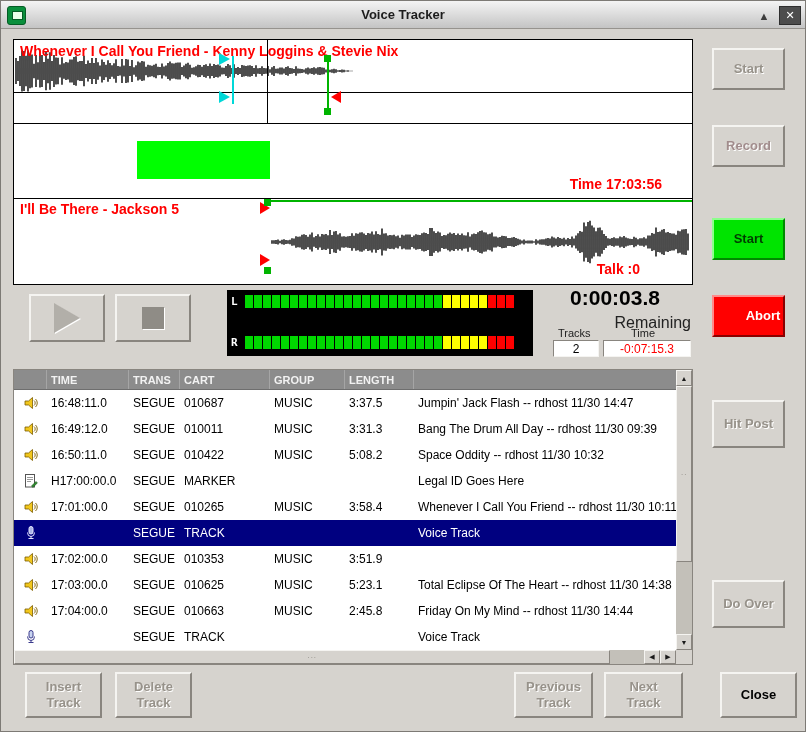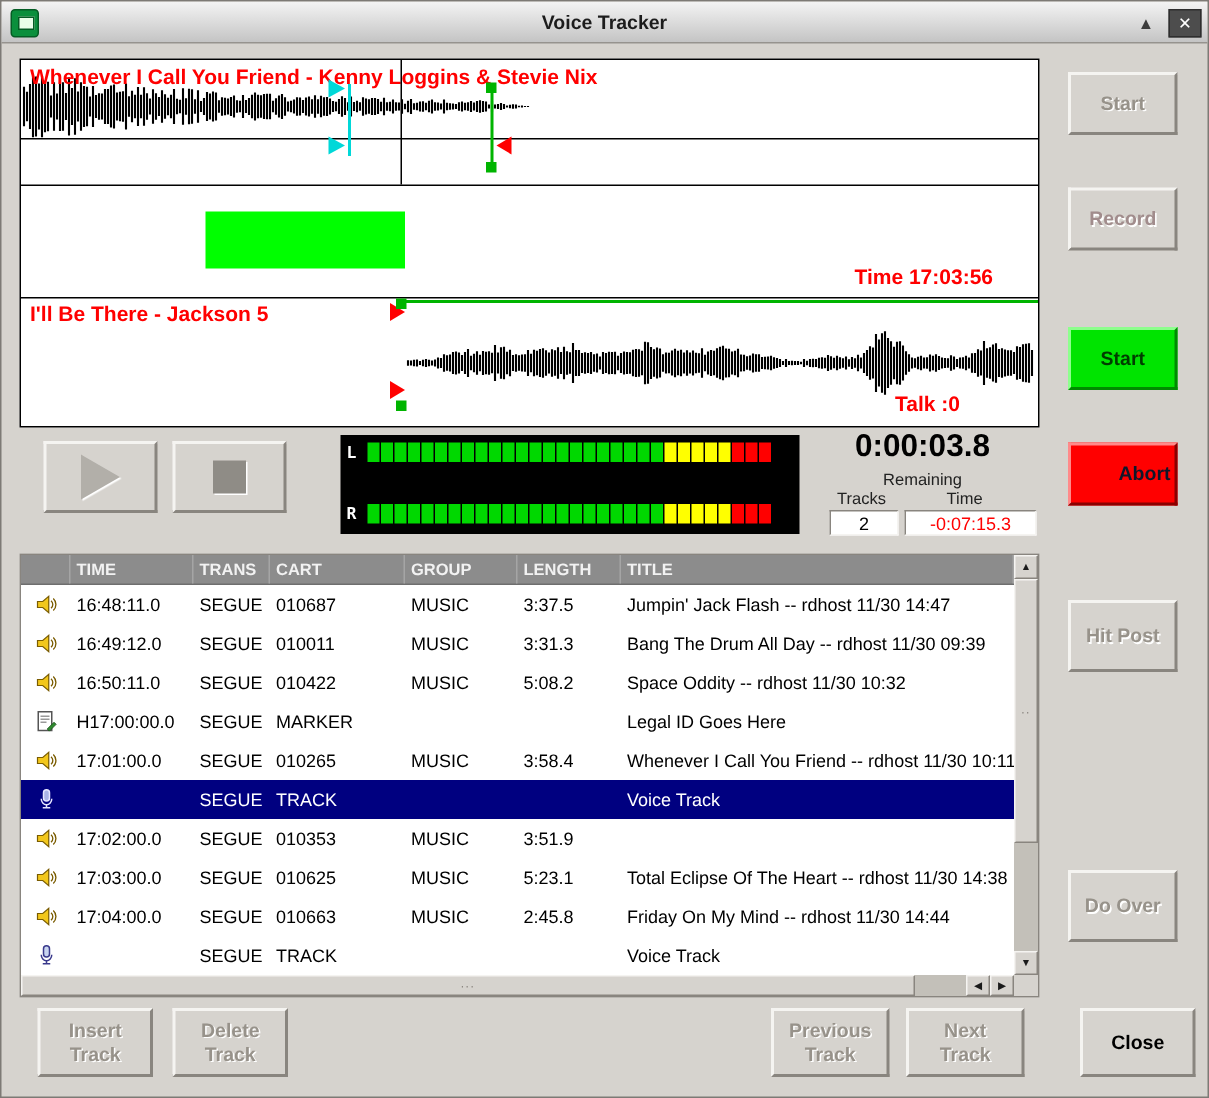--- a/index.html
+++ b/index.html
@@ -37,21 +37,21 @@
   .stop-glyph { width:22px; height:22px; background:#8f8c86; box-shadow:1px 1px 0 #fff; }
 
   .meter { position:absolute; left:226px; top:289px; width:306px; height:66px; background:#000; }
   .meter-row { position:absolute; left:4px; display:flex; align-items:center; }
   .meter-label { color:#fff; font:bold 11px "DejaVu Sans Mono", monospace; width:14px; }
   .segs { display:flex; gap:1px; }
   .seg { width:8px; height:13px; }
   .meter-scale { position:absolute; left:16px; right:8px; top:25px; display:flex; justify-content:space-between; color:#fff; font:bold 10px "DejaVu Sans Mono", monospace; }
 
   .elapsed { position:absolute; left:538px; top:283px; width:152px; height:28px; display:flex; align-items:center; justify-content:center; font-weight:bold; font-size:21px; color:#000; }
-  .remaining-title { position:absolute; left:538px; top:313px; width:152px; text-align:center; font-size:11px; color:#222; }
+  .remaining-title { position:absolute; left:538px; top:313px; width:152px; text-align:right; font-size:16px; color:#222; }
   .rem-label { position:absolute; top:326px; font-size:11px; color:#222; }
   .rem-box { position:absolute; top:339px; height:17px; background:#fff; border:1px solid; border-color:#89857f #f5f4f1 #f5f4f1 #89857f; display:flex; align-items:center; justify-content:center; font-size:12px; overflow:hidden; white-space:nowrap; }
 
   
   .table { position:absolute; left:12px; top:368px; width:680px; height:296px; background:#fff; border:1px solid #89857f; }
   .thead { position:absolute; left:0; top:0; width:662px; height:20px; display:flex; background:#8c8c8c; border-bottom:1px solid #6e6e6e; }
   .th { display:flex; align-items:center; padding-left:4px; color:#f2f2f2; font-weight:bold; font-size:11px; border-right:1px solid #a5a5a5; overflow:hidden; }
   .tbody { position:absolute; left:0; top:20px; width:662px; height:260px; overflow:hidden; }
   .trow { display:flex; height:26px; background:#fff; color:#000; }
   .trow.selected { background:#000080; color:#fff; }
@@ -67,21 +67,21 @@
   .sb-thumb { position:absolute; background:#d6d3ce; border:1px solid; border-color:#f5f4f1 #89857f #89857f #f5f4f1; display:flex; align-items:center; justify-content:center; color:#89857f; font-size:8px; letter-spacing:1px; }
   .corner { position:absolute; right:0; top:280px; width:16px; height:14px; background:#d6d3ce; }
 
   
   .btn { position:absolute; display:flex; align-items:center; justify-content:center; text-align:center;
          font-weight:bold; font-size:13px; white-space:pre-line; line-height:1.2;
          background:#d6d3ce; border:2px solid; border-color:#f5f4f1 #89857f #89857f #f5f4f1; color:#000; }
   .btn.disabled { color:#97928a; text-shadow:1px 1px 0 #ffffff; }
   .btn.rec-disabled { color:#a18c8c; text-shadow:1px 1px 0 #ffffff; }
   .btn.green { background:#00e400; border-color:#8dff8d #008a00 #008a00 #8dff8d; color:#003c00; }
-  .btn.red { background:#ff0000; border-color:#ff8a8a #8a0000 #8a0000 #ff8a8a; color:#0f172a;padding-left:29px; }
+  .btn.red { background:#ff0000; border-color:#ff8a8a #8a0000 #8a0000 #ff8a8a; color:#ffffff;padding-left:29px; }
 </style>
 </head>
 <body>
 
 <div class="window">
 
   <div class="titlebar">
     <div class="app-icon"></div>
     <div class="title">Voice Tracker</div>
     <div class="tb-btn shade-btn">▲</div>
@@ -212,21 +212,20 @@
   <div class="rem-box" style="left:602px; width:88px; color:#ff0000">-0:07:15.3</div>
 
   <div class="table">
     <div class="thead">
         <div class="th c0"></div>
         <div class="th c1">TIME</div>
         <div class="th c2">TRANS</div>
         <div class="th c3">CART</div>
         <div class="th c4">GROUP</div>
         <div class="th c5">LENGTH</div>
-        <div class="th c6">TITLE</div>
       </div>
     <div class="tbody">
         <div class="trow">
           <div class="td c0">
             <svg width="16" height="16" viewBox="0 0 16 16">
               <polygon points="2,6 5.5,6 9.5,2.5 9.5,13.5 5.5,10 2,10" fill="#f2c71c" stroke="#7a5c00" stroke-width="0.8"></polygon>
               <path d="M11,5.5 A3.2,3.2 0 0 1 11,10.5 M12.5,4 A5.4,5.4 0 0 1 12.5,12" fill="none" stroke="#7a5c00" stroke-width="0.9"></path>
             </svg>
           </div>
           <div class="td c1">16:48:11.0</div>

